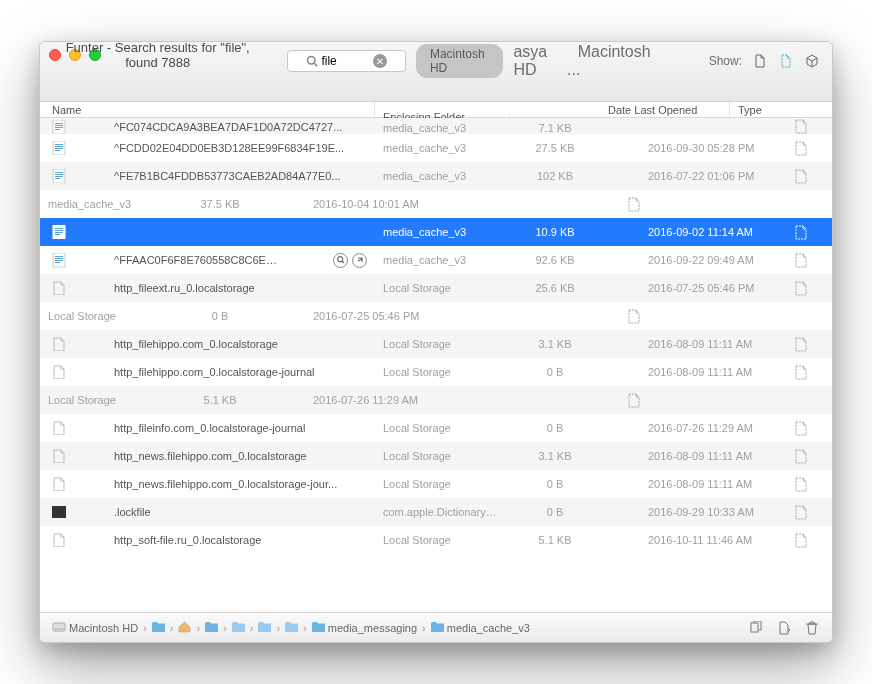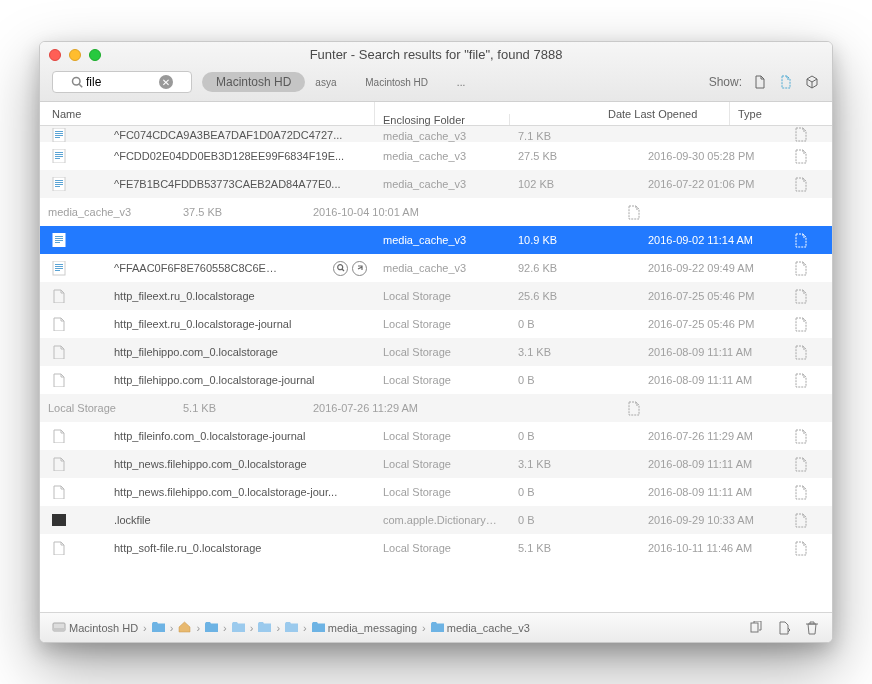--- a/index.html
+++ b/index.html
@@ -24,21 +24,21 @@
       box-shadow: 0 24px 60px rgba(0,0,0,0.35), 0 8px 20px rgba(0,0,0,0.2);
       display: flex;
       flex-direction: column;
       overflow: hidden;
     }
     .titlebar {
       background: linear-gradient(#f6f6f6, #e8e8e8);
       height: 60px;
       border-bottom: 1px solid #d0d0d0;
       display: flex;
-      flex-direction: column;
+      flex-direction: row;
     }
     .titlebar-top {
       display: flex;
       align-items: center;
       height: 22px;
       padding: 4px 9px 0 9px;
     }
     .traffic {
       display: flex;
       gap: 8px;
@@ -98,21 +98,21 @@
       flex-shrink: 0;
     }
     .pill {
       background: #c5c5c5;
       color: #595959;
       font-size: 12px;
       padding: 3px 14px;
       border-radius: 11px;
     }
     .crumb-toolbar {
-      font-size: 10px;
+      font-size: 16px;
       color: #6d6d6d;
     }
     .crumb-toolbar span { margin-right: 26px; }
     .show-label {
       margin-left: auto;
       font-size: 12px;
       color: #6d6d6d;
     }
     .show-icons {
       display: flex;
@@ -125,21 +125,21 @@
       display: inline-flex;
       align-items: center;
       justify-content: center;
     }
     .columns-header {
       display: flex;
       background: #fff;
       border-bottom: 1px solid #d9d9d9;
       font-size: 11px;
       color: #555;
-      height: 24px;
+      height: 16px;
     }
     .col {
       padding: 3px 8px;
       border-right: 1px solid #e6e6e6;
       display: flex;
       align-items: center;
     }
     .col-name { width: 335px; padding-left: 12px; }
     .col-folder { width: 135px; margin-top: 12px; }
     .col-size { width: 90px; margin-top: 46px; }
@@ -163,21 +163,21 @@
     .cell.dark { color: #555; gap: 48px; }
     .sel .cell { color: #fff; }
     .c-name {
       width: 335px;
       padding-left: 12px;
       display: flex;
       align-items: center;
       gap: 6px;
     }
     .c-folder { width: 135px; }
-    .c-size { width: 90px; }
+    .c-size { width: 90px; text-align: center; }
     .c-date { width: 130px; margin-left: 40px; }
     .c-type { flex: 1; display: flex; align-items: center; justify-content: center; }
     .file-icon {
       width: 14px;
       height: 14px;
       flex-shrink: 0;
       display: inline-flex;
       align-items: center;
       justify-content: center;
     }
@@ -446,30 +446,20 @@
     <div class="cell c-size">25.6 KB</div>
     <div class="cell c-date">2016-07-25 05:46 PM</div>
     <div class="cell c-type">
           <svg width="12" height="15" viewBox="0 0 12 15" fill="none" stroke="#a6a6a6" stroke-width="1" stroke-dasharray="2,1">
             <path d="M1 1h7l3 3v10H1z"></path>
             <path d="M8 1v3h3"></path>
           </svg>
         </div>
   </div>
       <div class="row">
-    <div class="cell c-name dark">
-      <span class="file-icon">
-            <svg width="12" height="15" viewBox="0 0 12 15" fill="none" stroke="#bbb" stroke-width="1">
-              <path d="M1 1h7l3 3v10H1z"></path>
-              <path d="M8 1v3h3"></path>
-            </svg>
-          </span>
-      <span class="filename">http_fileext.ru_0.localstorage-journal</span>
-
-    </div>
     <div class="cell c-folder">Local Storage</div>
     <div class="cell c-size">0 B</div>
     <div class="cell c-date">2016-07-25 05:46 PM</div>
     <div class="cell c-type">
           <svg width="12" height="15" viewBox="0 0 12 15" fill="none" stroke="#a6a6a6" stroke-width="1" stroke-dasharray="2,1">
             <path d="M1 1h7l3 3v10H1z"></path>
             <path d="M8 1v3h3"></path>
           </svg>
         </div>
   </div>

